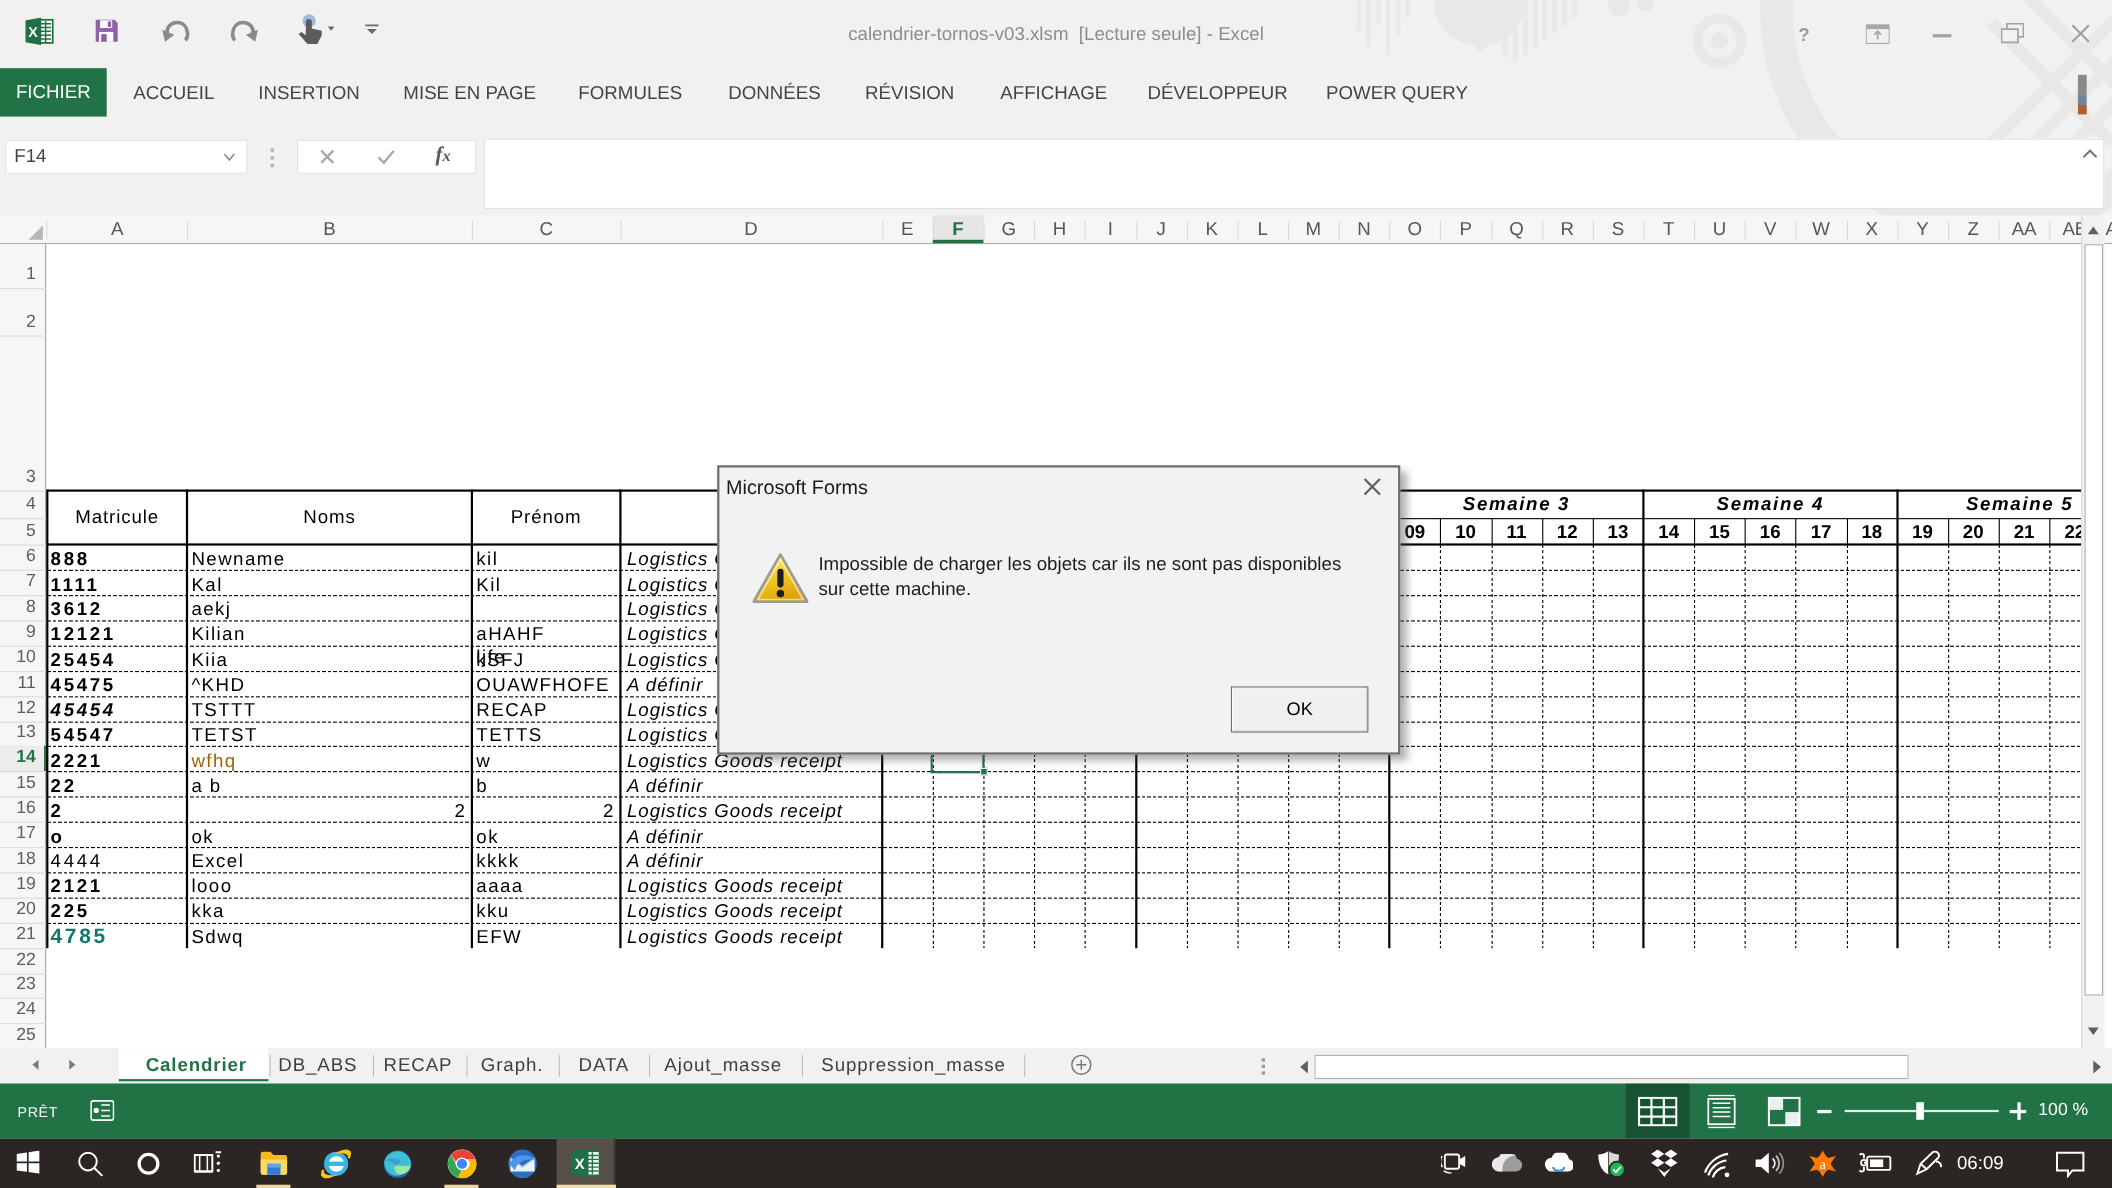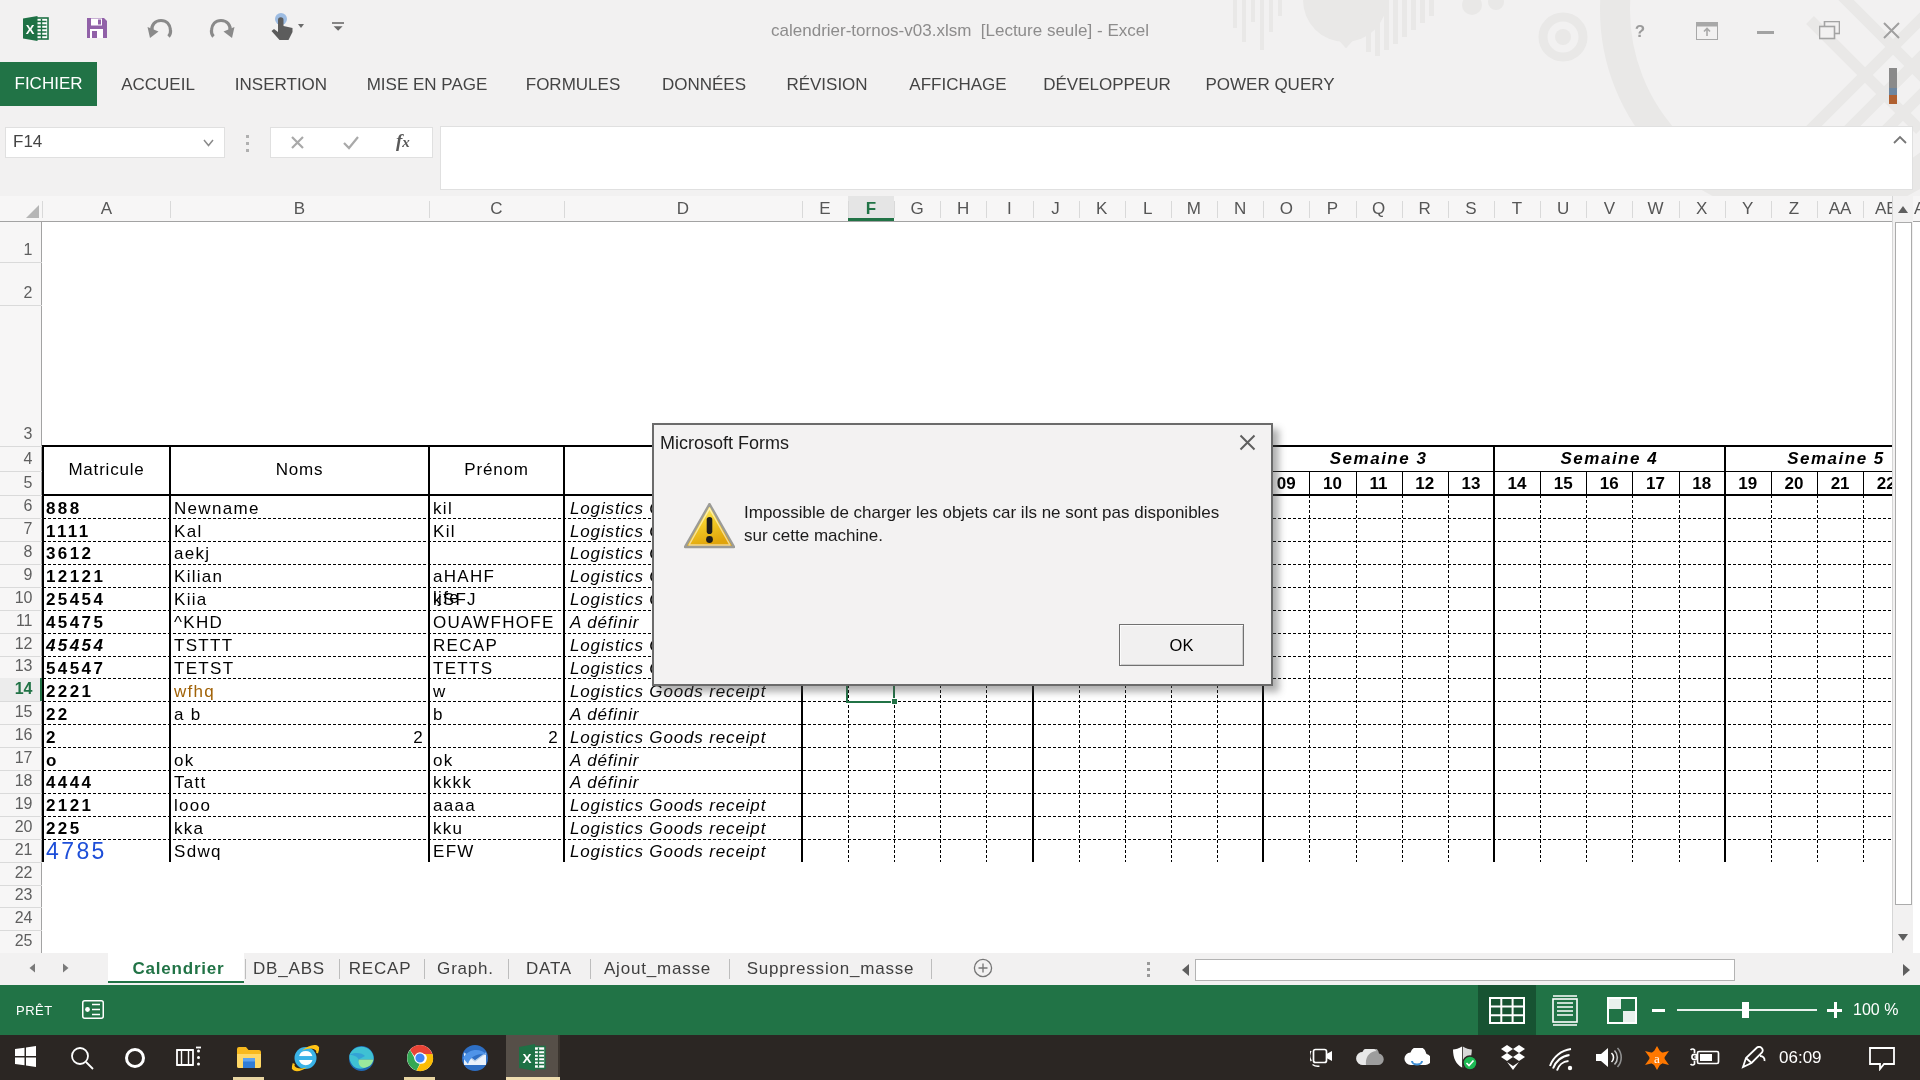--- a/index.html
+++ b/index.html
@@ -367,33 +367,33 @@
 <div class="abs" style="left:433px;top:703.6999999999999px;height:21px;line-height:21px;font-size:17px;letter-spacing:1.3px;color:#000;">b</div>
 <div class="abs" style="left:570px;top:703.6999999999999px;height:21px;line-height:21px;font-size:17px;font-style:italic;letter-spacing:0.85px;color:#000;white-space:nowrap;">A définir</div>
 <div class="abs" style="left:46px;top:726.6px;height:21px;line-height:21px;font-size:17px;font-weight:bold;letter-spacing:2.4px;color:#000;">2</div>
 <div class="abs" style="left:294px;top:726.6px;width:130px;height:21px;line-height:21px;font-size:17px;letter-spacing:1.3px;color:#000;text-align:right;">2</div>
 <div class="abs" style="left:429px;top:726.6px;width:130px;height:21px;line-height:21px;font-size:17px;letter-spacing:1.3px;color:#000;text-align:right;">2</div>
 <div class="abs" style="left:570px;top:726.6px;height:21px;line-height:21px;font-size:17px;font-style:italic;letter-spacing:0.85px;color:#000;white-space:nowrap;">Logistics Goods receipt</div>
 <div class="abs" style="left:46px;top:749.5px;height:21px;line-height:21px;font-size:17px;font-weight:bold;letter-spacing:2.4px;color:#000;">o</div>
 <div class="abs" style="left:174px;top:749.5px;height:21px;line-height:21px;font-size:17px;letter-spacing:1.3px;color:#000;">ok</div>
 <div class="abs" style="left:433px;top:749.5px;height:21px;line-height:21px;font-size:17px;letter-spacing:1.3px;color:#000;">ok</div>
 <div class="abs" style="left:570px;top:749.5px;height:21px;line-height:21px;font-size:17px;font-style:italic;letter-spacing:0.85px;color:#000;white-space:nowrap;">A définir</div>
-<div class="abs" style="left:46px;top:772.4px;height:21px;line-height:21px;font-size:17px;font-weight:bold;letter-spacing:2.4px;color:#000;">4444</div>
-<div class="abs" style="left:174px;top:772.4px;height:21px;line-height:21px;font-size:17px;letter-spacing:1.3px;color:#000;">Tatt</div>
+<div class="abs" style="left:46px;top:772.4px;height:21px;line-height:21px;font-size:17px;font-weight:normal;letter-spacing:2.4px;color:#000;">4444</div>
+<div class="abs" style="left:174px;top:772.4px;height:21px;line-height:21px;font-size:17px;letter-spacing:1.3px;color:#000;">Excel</div>
 <div class="abs" style="left:433px;top:772.4px;height:21px;line-height:21px;font-size:17px;letter-spacing:1.3px;color:#000;">kkkk</div>
 <div class="abs" style="left:570px;top:772.4px;height:21px;line-height:21px;font-size:17px;font-style:italic;letter-spacing:0.85px;color:#000;white-space:nowrap;">A définir</div>
 <div class="abs" style="left:46px;top:795.3px;height:21px;line-height:21px;font-size:17px;font-weight:bold;letter-spacing:2.4px;color:#000;">2121</div>
 <div class="abs" style="left:174px;top:795.3px;height:21px;line-height:21px;font-size:17px;letter-spacing:1.3px;color:#000;">looo</div>
 <div class="abs" style="left:433px;top:795.3px;height:21px;line-height:21px;font-size:17px;letter-spacing:1.3px;color:#000;">aaaa</div>
 <div class="abs" style="left:570px;top:795.3px;height:21px;line-height:21px;font-size:17px;font-style:italic;letter-spacing:0.85px;color:#000;white-space:nowrap;">Logistics Goods receipt</div>
 <div class="abs" style="left:46px;top:818.1999999999999px;height:21px;line-height:21px;font-size:17px;font-weight:bold;letter-spacing:2.4px;color:#000;">225</div>
 <div class="abs" style="left:174px;top:818.1999999999999px;height:21px;line-height:21px;font-size:17px;letter-spacing:1.3px;color:#000;">kka</div>
 <div class="abs" style="left:433px;top:818.1999999999999px;height:21px;line-height:21px;font-size:17px;letter-spacing:1.3px;color:#000;">kku</div>
 <div class="abs" style="left:570px;top:818.1999999999999px;height:21px;line-height:21px;font-size:17px;font-style:italic;letter-spacing:0.85px;color:#000;white-space:nowrap;">Logistics Goods receipt</div>
-<div class="abs" style="left:46px;top:841.1px;height:21px;line-height:21px;font-size:23px;font-weight:normal;letter-spacing:2.4px;color:#1d4ed8;">4785</div>
+<div class="abs" style="left:46px;top:841.1px;height:21px;line-height:21px;font-size:19px;font-weight:bold;letter-spacing:2.4px;color:#0f766e;">4785</div>
 <div class="abs" style="left:174px;top:841.1px;height:21px;line-height:21px;font-size:17px;letter-spacing:1.3px;color:#000;">Sdwq</div>
 <div class="abs" style="left:433px;top:841.1px;height:21px;line-height:21px;font-size:17px;letter-spacing:1.3px;color:#000;">EFW</div>
 <div class="abs" style="left:570px;top:841.1px;height:21px;line-height:21px;font-size:17px;font-style:italic;letter-spacing:0.85px;color:#000;white-space:nowrap;">Logistics Goods receipt</div>
 <div class="abs" style="left:845.9px;top:676.9px;width:49.15px;height:25.9px;border:2.2px solid #217346;"></div>
 <div class="abs" style="left:890.5px;top:697.8px;width:7px;height:7px;background:#217346;border:1px solid #fff;"></div>
 <div class="abs" style="left:652px;top:423px;width:621px;height:263px;background:#f3f2f2;border:2px solid #6b6b6b;box-shadow:6px 6px 7px rgba(80,80,80,0.45);"></div>
 <div class="abs" style="left:660px;top:433px;font-size:18px;color:#1b1b1b;">Microsoft Forms</div>
 <svg class="abs" style="left:1239px;top:434px;" width="17" height="17" viewBox="0 0 17 17">
     <path d="M1.5 1.5 L15.5 15.5 M15.5 1.5 L1.5 15.5" stroke="#5f5f5f" stroke-width="2"></path>
   </svg>

